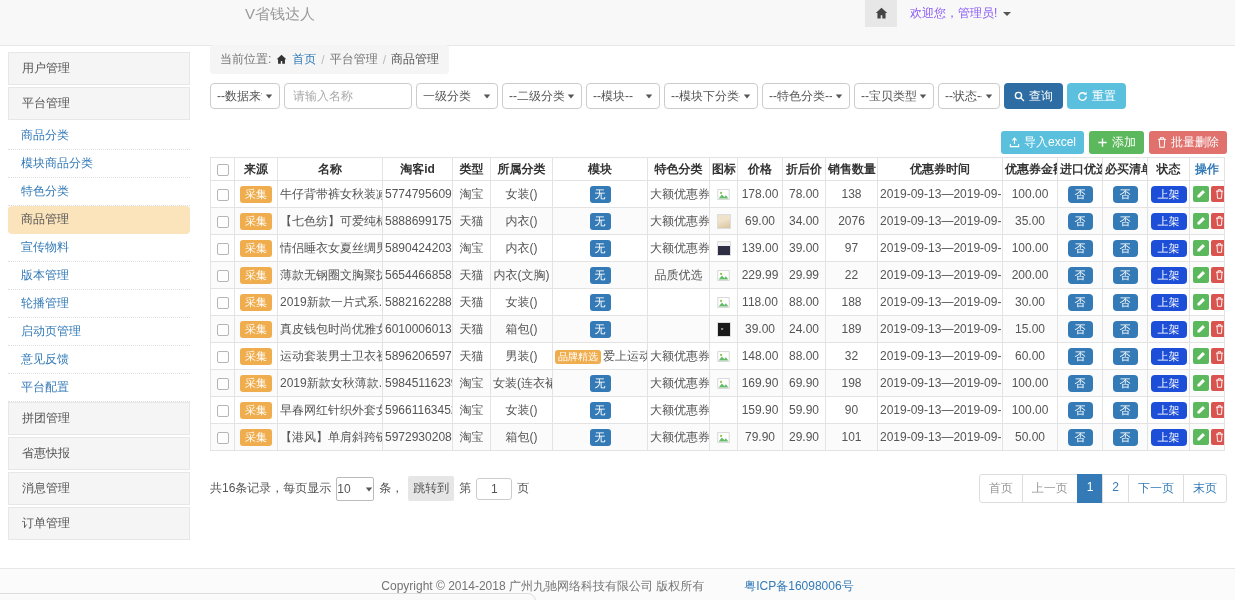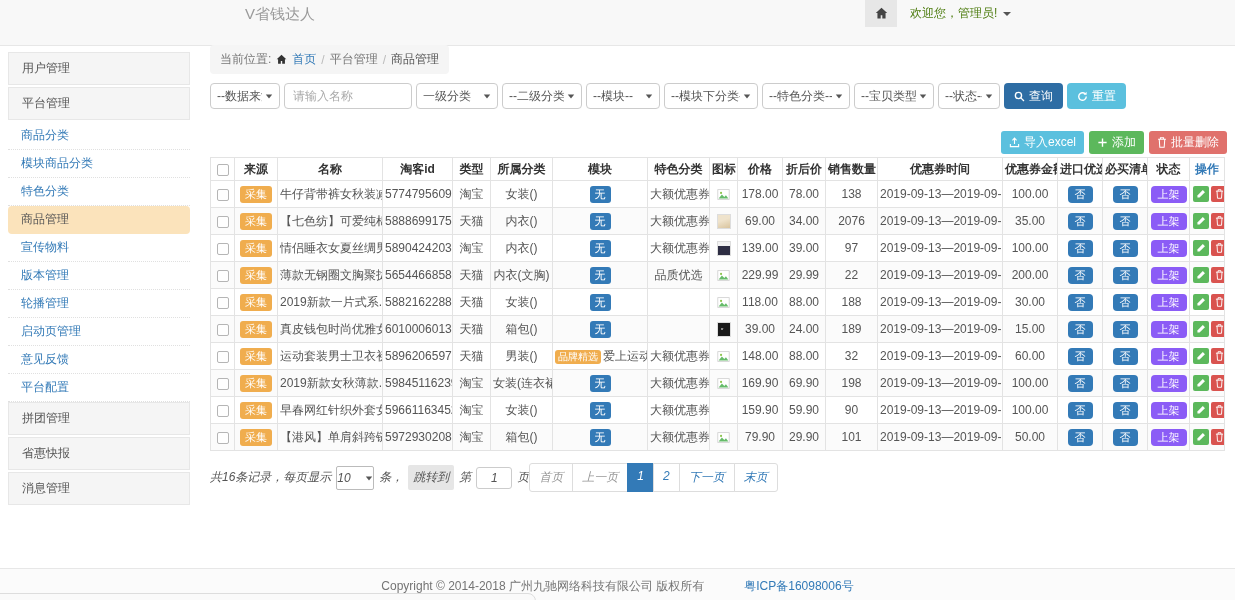--- a/index.html
+++ b/index.html
@@ -7,21 +7,21 @@
   body {
     width:1235px; height:600px; position:relative; overflow:hidden;
     background:#fff; color:#555;
     font-family:"Liberation Sans", sans-serif; font-size:12px;
   }
   
   .topbar { position:absolute; left:0; top:0; width:1235px; height:46px; background:#f8f8f8; border-bottom:1px solid #e7e7e7; }
   .topbar-title { position:absolute; left:245px; top:0; line-height:27px; font-size:15px; color:#9a9a9a; }
   .topbar-right { position:absolute; left:865px; top:0; height:27px; display:flex; align-items:center; gap:13px; }
   .home-btn { width:32px; height:27px; background:#e7e7e7; display:flex; align-items:center; justify-content:center; color:#444; cursor:pointer; }
-  .welcome { display:flex; align-items:center; gap:6px; color:#4d7c0f; cursor:pointer; }
+  .welcome { display:flex; align-items:center; gap:6px; color:#8b5cf6; cursor:pointer; }
   .dd-caret { width:0; height:0; border-left:4px solid transparent; border-right:4px solid transparent; border-top:4px solid #555; display:inline-block; }
   
   .sidebar { position:absolute; left:8px; top:52px; width:182px; height:514px; overflow:hidden; }
   .side-heading { color:#337ab7; font-weight:bold; font-size:14px; padding:8px 6px 12px; }
   .side-group { background:#f5f5f5; border:1px solid #e7e7e7; padding:7px 13px; margin-bottom:2px; color:#555; cursor:pointer; }
   .side-sub { padding:5px 13px; color:#337ab7; border-bottom:1px dotted #e0e0e0; cursor:pointer; }
   .side-sub.active { background:#fbe3bb; border-radius:4px; color:#555; border-bottom-color:transparent; }
   
   .main { position:absolute; left:210px; top:45px; width:1017px; }
   .breadcrumb { display:inline-flex; align-items:center; gap:5px; background:#f5f5f5; border-radius:4px; padding:6px 10px; color:#777; }
@@ -49,34 +49,34 @@
   .ptable { margin-top:3px; width:807px; border-collapse:collapse; table-layout:fixed; }
   .ptable th, .ptable td { border:1px solid #e3e3e3; text-align:center; overflow:hidden; white-space:nowrap; padding:0 2px; }
   .ptable th { height:23px; color:#333; font-weight:bold; background:#fff; }
   .ptable td { height:27px; color:#555; }
   .ptable tbody tr:nth-child(even) td { background:#fbfbfb; }
   .ptable .th-ops { color:#337ab7; }
   .cbx { display:inline-block; width:12px; height:12px; border:1px solid #b5b5b5; border-radius:2px; background:#fefefe; vertical-align:middle; cursor:pointer; }
   .badge { display:inline-block; color:#fff; border-radius:3px; font-size:11px; line-height:1; padding:3px 5px; }
   .b-orange { background:#f0ad4e; }
   .b-blue { background:#337ab7; }
-  .b-green { background:#8b5cf6; }
+  .b-green { background:#1d4ed8; }
   .b-sm { font-size:10px; padding:2px 3px; }
   .b-toggle { padding:3px 7px; cursor:pointer; border-radius:4px; }
   .mod-text { margin-left:2px; }
   .op-btn { display:inline-flex; width:16px; height:16px; border-radius:2px; align-items:center; justify-content:center; margin:0 1px; cursor:pointer; vertical-align:middle; border:none; padding:0; }
   .op-edit { background:#5cb85c; }
   .op-del { background:#d9534f; }
   .thumb { display:inline-block; width:14px; height:15px; vertical-align:middle; border:1px solid #ddd; }
   .thumb-light { background:linear-gradient(160deg,#efe3cc 40%,#d9c49e); }
   .thumb-dark { background:linear-gradient(180deg,#f2f2f2 28%,#2e2e44 28%); }
   .thumb-wallet { background:radial-gradient(circle at 35% 45%, #8a8a8a 12%, #1a1a1a 13%); }
   .icon-wrap { display:inline-flex; vertical-align:middle; }
   
-  .pag-row { margin-top:12px; display:flex; align-items:center;font-style:italic; }
+  .pag-row { margin-top:23px; display:flex; justify-content:space-between; align-items:center; }
   .pag-left { display:flex; align-items:center; gap:5px; color:#555; }
   .ps-select { height:24px; min-width:38px; border:1px solid #bbb; border-radius:2px; background:#fff; display:inline-flex; align-items:center; justify-content:space-between; gap:4px; padding:0 0; cursor:pointer; }
   .jump-chip { background:#e6e6e6; border-radius:2px; padding:4px 5px; cursor:pointer; color:#555; }
   .jump-input { width:36px; height:22px; border:1px solid #ccc; border-radius:3px; text-align:center; font:inherit; color:#555; outline:none; background:#fff; }
   .pager { display:flex; }
   .pg { border:1px solid #ddd; background:#fff; color:#337ab7; padding:5px 9px; margin-left:-1px; cursor:pointer; }
   .pg:first-child { border-radius:3px 0 0 3px; margin-left:0; }
   .pg:last-child { border-radius:0 3px 3px 0; }
   .pg-disabled { color:#999; }
   .pg-active { background:#337ab7; border-color:#337ab7; color:#fff; }
@@ -115,20 +115,21 @@
       <div class="side-sub active">商品管理</div>
       <div class="side-sub">宣传物料</div>
       <div class="side-sub">版本管理</div>
       <div class="side-sub">轮播管理</div>
       <div class="side-sub">启动页管理</div>
       <div class="side-sub">意见反馈</div>
       <div class="side-sub">平台配置</div>
       <div class="side-group">拼团管理</div>
       <div class="side-group">省惠快报</div>
       <div class="side-group">消息管理</div>
+      <div class="side-group">订单管理</div>
     </div>
 </div>
 
 <div class="main">
 
   <div class="breadcrumb">
     <span>当前位置:</span>
     <span class="bc-home-icon">
         <svg width="11" height="11" viewBox="0 0 16 16">
           <path d="M8 1 1 7.5h2V14h4v-4h2v4h4V7.5h2z" fill="currentColor"></path>

